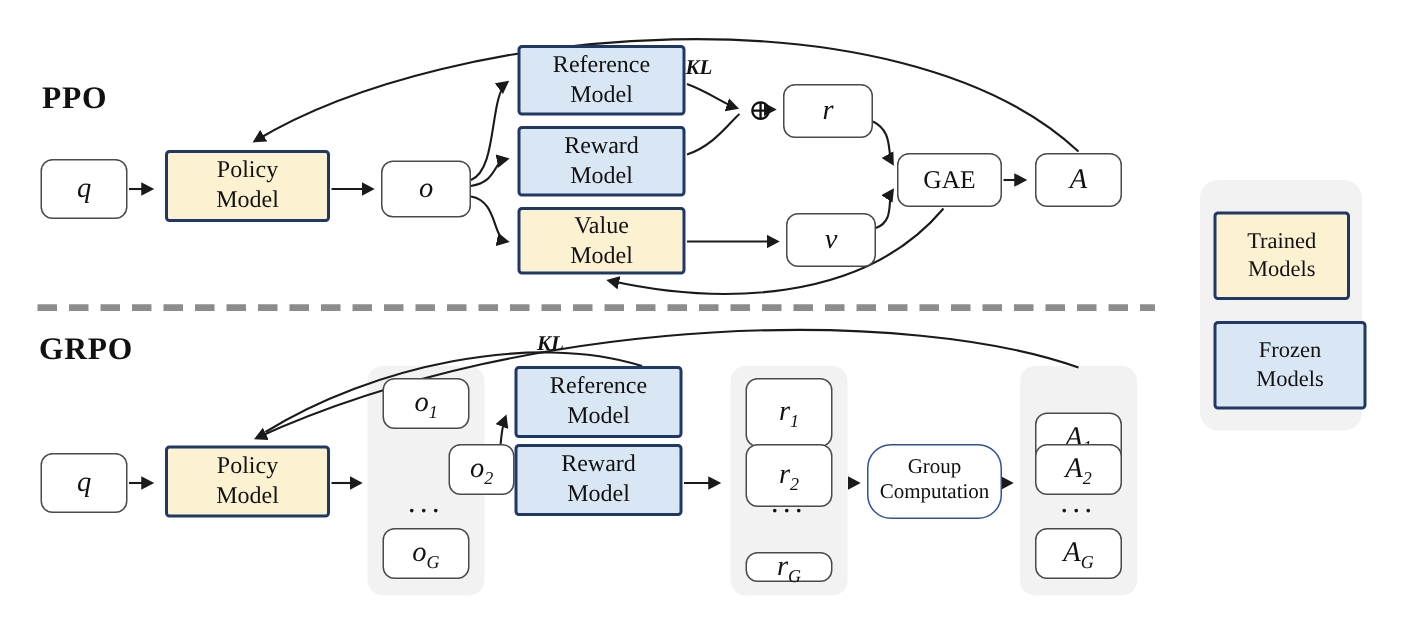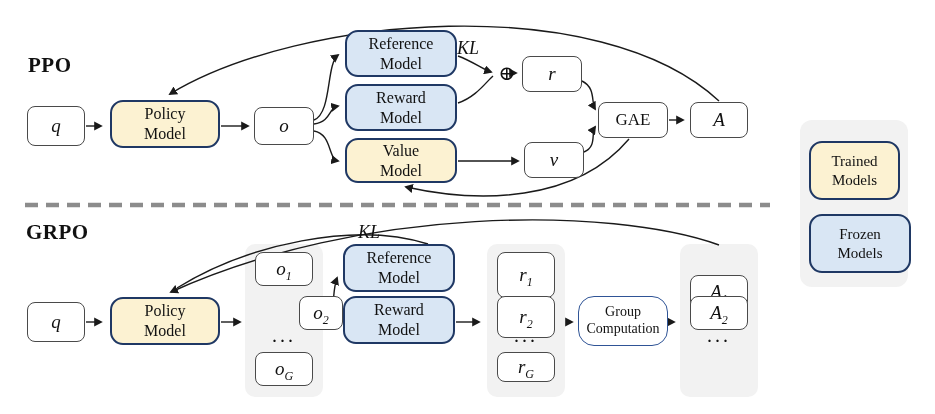--- a/index.html
+++ b/index.html
@@ -6,28 +6,28 @@
   .stage{
     position:relative;width:935px;height:414px;background:#ffffff;
     font-family:"Liberation Serif","DejaVu Serif",serif;color:#111;overflow:hidden;
   }
   .abs{position:absolute;box-sizing:border-box;}
   .box{
     display:flex;flex-direction:column;align-items:center;justify-content:center;
     text-align:center;background:#fff;z-index:3;border-radius:8px;line-height:1.2;
   }
   .plain{border:1.6px solid #4a4a4a;}
-  .model{border:2px solid var(--model-border,#1F3864);border-radius:13px;font-size:16px;line-height:1.25;}
+  .model{border:2px solid var(--model-border,#1F3864);border-radius:3px;font-size:16px;line-height:1.25;}
   .trained{background:var(--trained-fill,#FCF2D2);}
   .frozen{background:var(--frozen-fill,#D9E6F4);}
   .mvar{font-style:italic;font-size:19px;}
   .mvar sub{font-size:12px;font-style:italic;line-height:0;}
   .col{background:var(--container-fill,#F2F2F2);border-radius:10px;z-index:1;}
   .title{font-weight:bold;font-size:21px;letter-spacing:.5px;z-index:3;}
-  .klabel{font-style:italic;font-weight:normal;font-size:18px;z-index:4;}
+  .klabel{font-style:italic;font-weight:bold;font-size:14px;z-index:4;}
   .oplus{font-size:20px;z-index:3;display:flex;align-items:center;justify-content:center;}
   .dots{font-weight:bold;font-size:15px;letter-spacing:3px;text-align:center;z-index:3;}
   .gaetext{font-size:17px;}
   .legendbox{font-size:15px;line-height:1.25;}
   svg.arrows{position:absolute;left:0;top:0;z-index:2;}
 </style>
 </head>
 <body>
 
 <div class="stage">
@@ -155,37 +155,40 @@
   </div>
 
   <div class="abs col" style="left:487px;top:244px;width:78px;height:153px;"></div>
   <div class="abs box plain mvar" style="left:497px;top:252px;width:58px;height:46px;">
     <span><span>r</span><sub>1</sub></span>
   </div>
   <div class="abs box plain mvar" style="left:497px;top:296px;width:58px;height:42px;text-align:center;">
     <span><span>r</span><sub>2</sub></span>
   </div>
   <div class="abs dots" style="left:497px;top:333px;width:58px;">···</div>
-  <div class="abs box plain mvar" style="left:497px;top:352px;width:58px;height:30px;text-align:center;">
+  <div class="abs box plain mvar" style="left:497px;top:368px;width:58px;height:20px;text-align:center;">
     <span><span>r</span><sub>G</sub></span>
   </div>
 
   <div class="abs box" style="left:578px;top:296px;width:90px;height:50px;border:1.5px solid var(--group-border,#2F5496);border-radius:16px;font-size:14px;">
     <div>Group</div>
     <div>Computation</div>
   </div>
 
   <div class="abs col" style="left:680px;top:244px;width:78px;height:153px;"></div>
   <div class="abs box plain mvar" style="left:690px;top:252px;width:58px;height:34px;margin-top:23px;">
     <span><span>A</span><sub>1</sub></span>
   </div>
   <div class="abs box plain mvar" style="left:690px;top:296px;width:58px;height:34px;">
     <span><span>A</span><sub>2</sub></span>
   </div>
   <div class="abs dots" style="left:690px;top:333px;width:58px;">···</div>
+  <div class="abs box plain mvar" style="left:690px;top:352px;width:58px;height:34px;">
+    <span><span>A</span><sub>G</sub></span>
+  </div>
 
   <div class="abs col" style="left:800px;top:120px;width:108px;height:167px;border-radius:12px;"></div>
   <div class="abs box model trained legendbox" style="left:809px;top:141px;width:91px;height:59px;">
     <div>Trained</div>
     <div>Models</div>
   </div>
   <div class="abs box model frozen legendbox" style="left:809px;top:214px;width:102px;height:59px;">
     <div>Frozen</div>
     <div>Models</div>
   </div>

